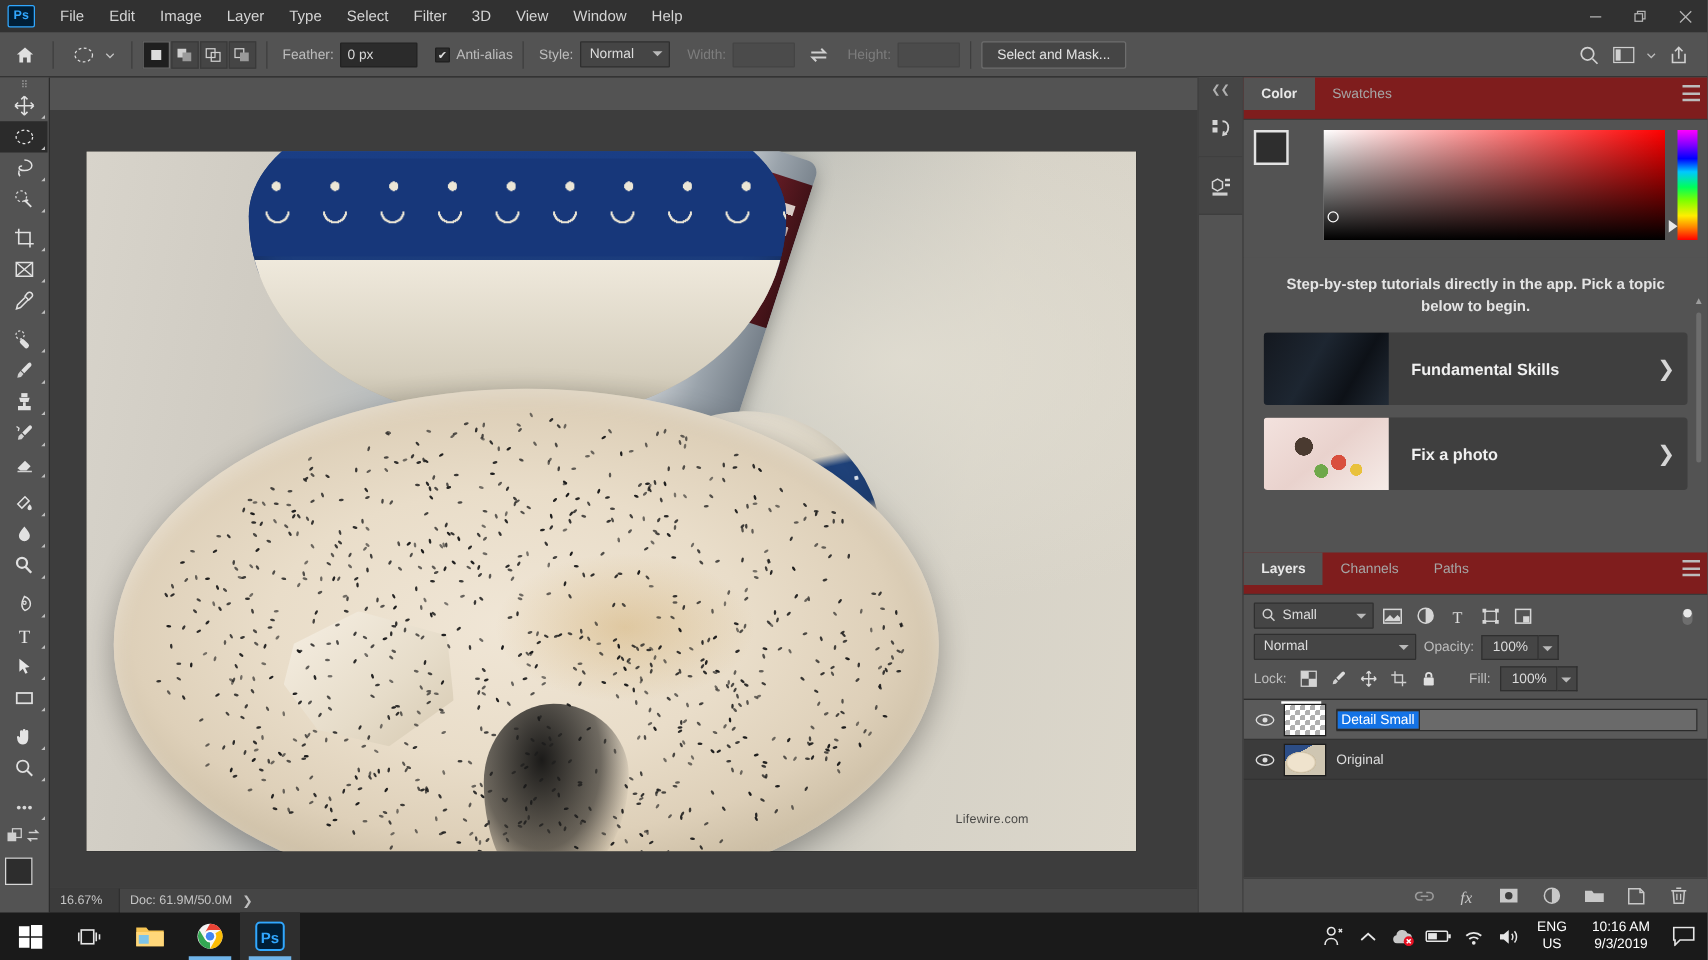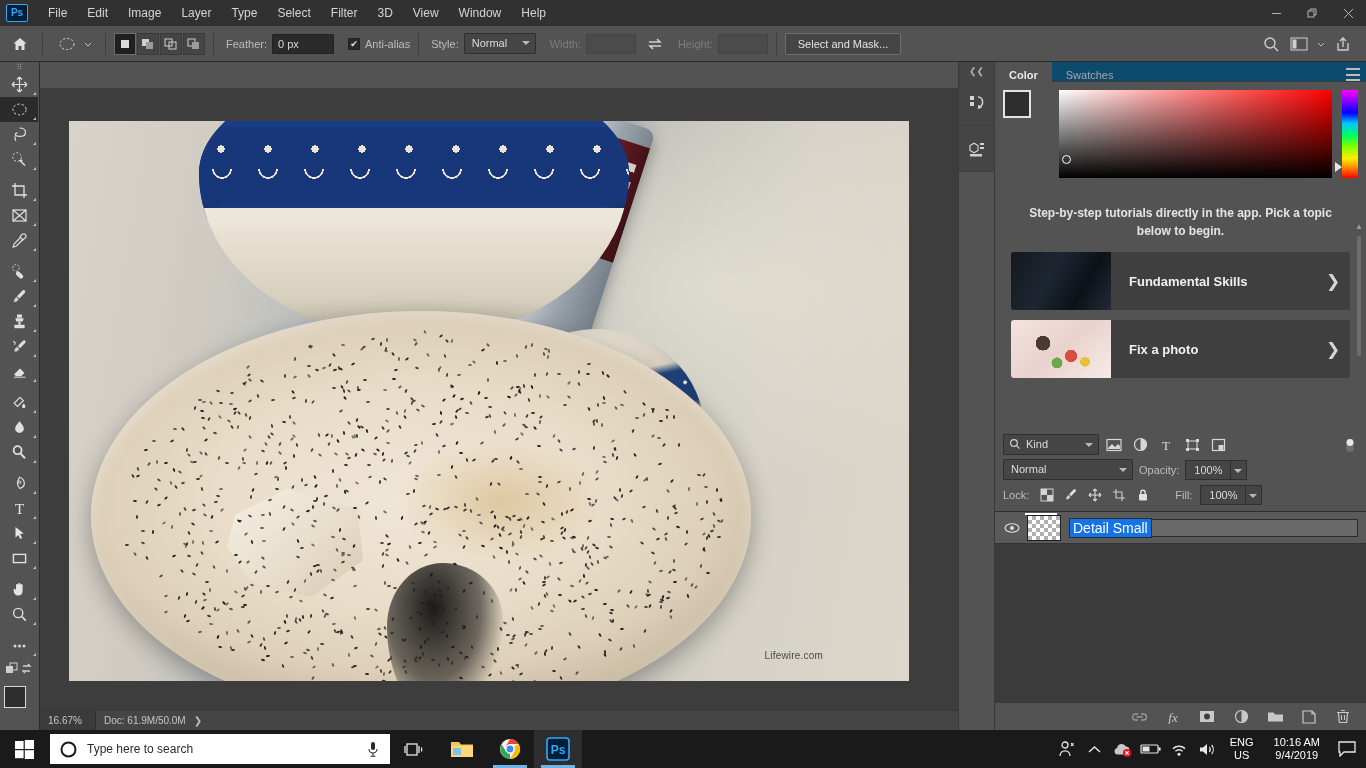--- a/index.html
+++ b/index.html
@@ -284,21 +284,21 @@
     border-bottom: 1px solid #3e3e3e; background: #454545;
   }
 
   
   .panels {
     position: absolute; right: 0; top: 62px; width: 372px; bottom: 38px;
     background: #535353; border-left: 1px solid #3a3a3a;
     display: flex; flex-direction: column;
   }
   .panel-tabs {
-    display: flex; align-items: stretch; height: 20px; background: #0c4a6e;
+    display: flex; align-items: stretch; height: 34px; background: #7f1d1d;
     border-bottom: 1px solid #3a3a3a; position: relative;
   }
   .ptab {
     padding: 0 14px; height: 26px; line-height: 26px; font-size: 11px; color: #a6a6a6;
   }
   .ptab.active { background: #535353; color: #e8e8e8; font-weight: bold; }
   .pmenu {
     position: absolute; right: 6px; top: 6px; width: 14px; height: 13px;
     display: flex; flex-direction: column; justify-content: space-between;
   }
@@ -417,21 +417,21 @@
   }
   .layer-thumb.sel-marks::before, .layer-thumb.sel-marks::after {
     content: ''; position: absolute; background: #fff;
   }
   .layer-thumb.sel-marks::before { left: -3px; top: -3px; width: 32px; height: 2px; }
   .layer-thumb.photo-thumb {
     background:
       radial-gradient(ellipse 54% 50% at 40% 58%, #efe3cd 0 60%, #c9bb9f 70%, transparent 72%),
       linear-gradient(150deg, #2c4d86 0 30%, #cfc6b2 30% 100%);
   }
-  .layer-name { font-size: 14px; color: #dcdcdc; }
+  .layer-name { font-size: 11px; color: #dcdcdc; }
   .layer-name.editing {
     background: #1473e6; color: #fff; padding: 1px 3px;
     outline: 1px solid #2b2b2b;
   }
   .rename-box {
     display: flex; align-items: center; flex: 1; height: 18px;
     background: #6a6a6a; border: 1px solid #2b2b2b; margin-right: 8px;
   }
   .layers-footer {
     height: 28px; background: #535353; display: flex; align-items: center;
@@ -1767,31 +1767,41 @@
         <div class="learn-card-label">Fix a photo</div>
         <div class="learn-chev">❯</div>
       </div>
 
       <div class="learn-scroll">
         <div class="up">▲</div>
         <div class="bar"></div>
       </div>
     </div>
 
+    <div class="panel-tabs">
+      <div class="ptab active">Layers</div>
+      <div class="ptab">Channels</div>
+      <div class="ptab">Paths</div>
+      <div class="pmenu">
+          <i></i>
+          <i></i>
+          <i></i>
+        </div>
+    </div>
 
     <div class="layers-panel">
       <div class="layer-filter">
         <div class="kind-select">
           <span class="mag">
             <svg width="12" height="12" viewBox="0 0 12 12">
                 <circle cx="5" cy="5" r="3.4" fill="none" stroke="#cfcfcf" stroke-width="1.2"></circle>
                 <path d="M7.6 7.6l3 3" stroke="#cfcfcf" stroke-width="1.2"></path>
               </svg>
           </span>
-          <span>Kind</span>
+          <span>Small</span>
           <span class="caret"></span>
         </div>
         <div class="filter-ico">
           <svg width="16" height="14" viewBox="0 0 16 14">
               <rect x="1" y="1.5" width="14" height="11" fill="none" stroke="#d6d6d6" stroke-width="1.2"></rect>
               <path d="M2 10l4-4 3 3 3-3 2 2v3H2z" fill="#d6d6d6"></path>
             </svg>
         </div>
         <div class="filter-ico">
           <svg width="15" height="15" viewBox="0 0 15 15">
@@ -1887,20 +1897,30 @@
             <svg width="16" height="12" viewBox="0 0 16 12">
                 <ellipse cx="8" cy="6" rx="7" ry="4.2" fill="none" stroke="#dcdcdc" stroke-width="1.1"></ellipse>
                 <circle cx="8" cy="6" r="2" fill="#dcdcdc"></circle>
               </svg>
           </div>
           <div class="layer-thumb sel-marks"></div>
           <div class="rename-box">
             <span class="layer-name editing">Detail Small</span>
           </div>
         </div>
+        <div class="layer-row">
+          <div class="eye-cell">
+            <svg width="16" height="12" viewBox="0 0 16 12">
+                <ellipse cx="8" cy="6" rx="7" ry="4.2" fill="none" stroke="#dcdcdc" stroke-width="1.1"></ellipse>
+                <circle cx="8" cy="6" r="2" fill="#dcdcdc"></circle>
+              </svg>
+          </div>
+          <div class="layer-thumb photo-thumb"></div>
+          <div class="layer-name">Original</div>
+        </div>
       </div>
 
       <div class="layers-footer">
         <div class="lf-ico">
           <svg width="17" height="12" viewBox="0 0 17 12">
               <path d="M7 3H4.5a3 3 0 000 6H7M10 3h2.5a3 3 0 010 6H10M5.5 6h6" fill="none" stroke="#9a9a9a" stroke-width="1.3"></path>
             </svg>
         </div>
         <div class="lf-ico">
           <svg width="18" height="14" viewBox="0 0 18 14">
@@ -1942,34 +1962,20 @@
   </div>
 
   <div class="taskbar">
     <div class="start-btn">
       <svg width="19" height="19" viewBox="0 0 19 19">
         <rect x="0" y="1" width="8.6" height="8" fill="#fff"></rect>
           <rect x="9.8" y="0" width="9.2" height="9" fill="#fff"></rect>
         <rect x="0" y="10.2" width="8.6" height="8" fill="#fff"></rect>
           <rect x="9.8" y="10.2" width="9.2" height="9" fill="#fff"></rect>
       </svg>
-    </div>
-    <div class="search-box">
-      <span>
-        <svg width="17" height="17" viewBox="0 0 17 17">
-            <circle cx="8.5" cy="8.5" r="7" fill="none" stroke="#1a1a1a" stroke-width="2"></circle>
-          </svg>
-      </span>
-      <span class="search-text">Type here to search</span>
-      <span>
-        <svg width="14" height="17" viewBox="0 0 14 17">
-            <rect x="5" y="1" width="4" height="8" rx="2" fill="#2b2b2b"></rect>
-            <path d="M3 8a4 4 0 008 0M7 12v3M4.5 15.2h5" fill="none" stroke="#2b2b2b" stroke-width="1.1"></path>
-          </svg>
-      </span>
     </div>
     <div class="tb-app">
       <svg width="20" height="17" viewBox="0 0 20 17">
           <rect x="3" y="3" width="10" height="11" fill="none" stroke="#e6e6e6" stroke-width="1.3"></rect>
           <path d="M15 5v7M17.6 6.4v4.2" stroke="#e6e6e6" stroke-width="1.3"></path>
           <path d="M1 5v7" stroke="#e6e6e6" stroke-width="1.3"></path>
         </svg>
     </div>
     <div class="tb-app">
       <svg width="24" height="20" viewBox="0 0 24 20">
@@ -2035,21 +2041,21 @@
             <path d="M2 5.4h3L9 2v11L5 9.6H2z" fill="#e6e6e6"></path>
             <path d="M11.4 5a4.2 4.2 0 010 5M13.6 3a7 7 0 010 9" fill="none" stroke="#e6e6e6" stroke-width="1.2"></path>
           </svg>
       </div>
       <div class="tray-lang">
         <div>ENG</div>
         <div>US</div>
       </div>
       <div class="tray-clock">
         <div>10:16 AM</div>
-        <div>9/4/2019</div>
+        <div>9/3/2019</div>
       </div>
       <div class="tray-action">
         <svg width="18" height="16" viewBox="0 0 18 16">
             <path d="M1 1h16v10H6l-4 4V11H1z" fill="none" stroke="#e6e6e6" stroke-width="1.3"></path>
           </svg>
       </div>
     </div>
   </div>
 </div>
 

